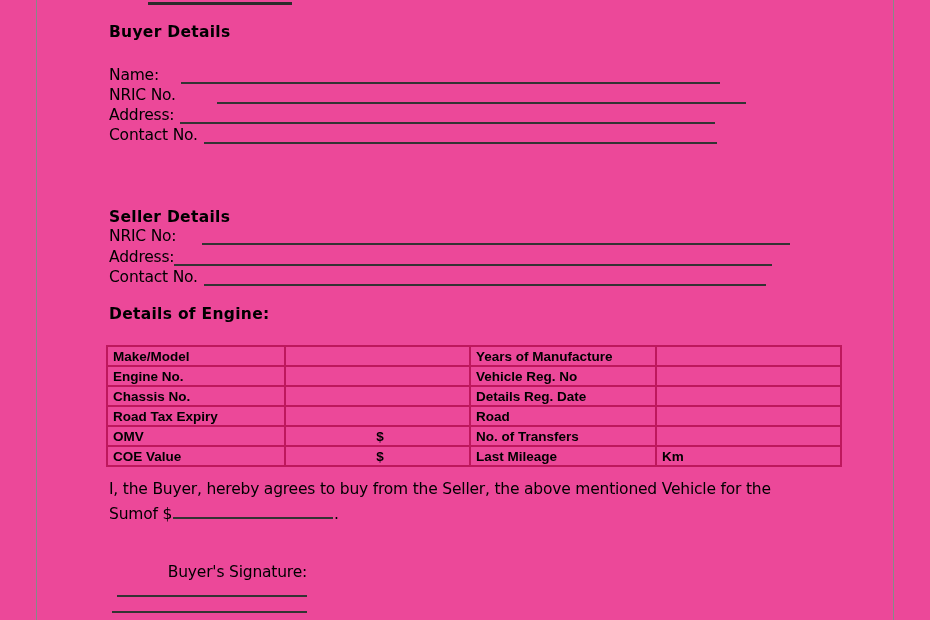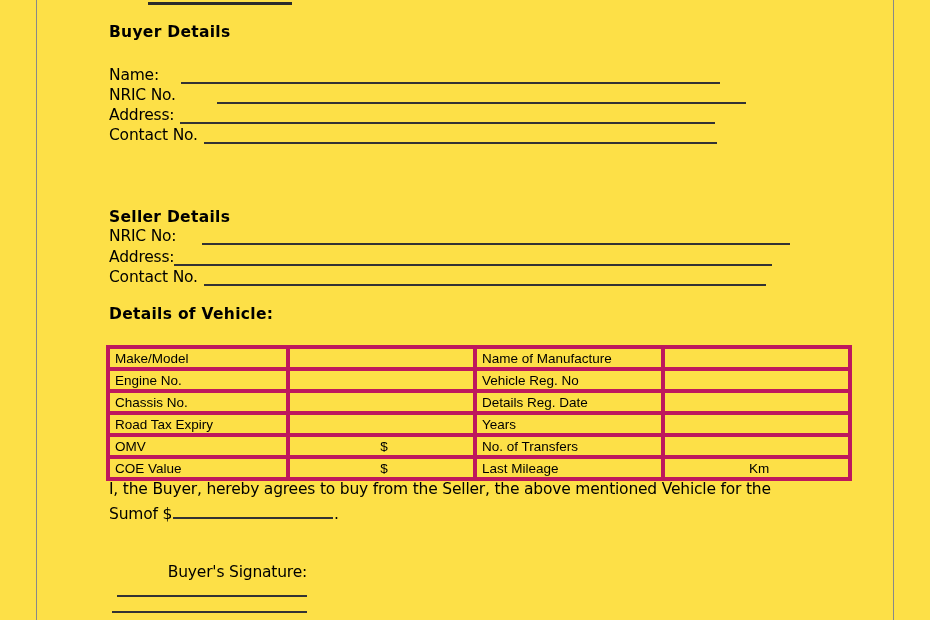--- a/index.html
+++ b/index.html
@@ -12,21 +12,21 @@
     background: #ffffff;
     font-family: "DejaVu Sans", sans-serif;
     overflow: hidden;
     position: relative;
   }
   .page {
     position: absolute;
     left: 0; top: 0;
     width: 930px;
     height: 620px;
-    background: #fde047;
+    background: #ec4899;
   }
   
   .border-left {
     position: absolute;
     left: 36px; top: 0;
     width: 1px; height: 620px;
     background: #888888;
   }
   .border-right {
     position: absolute;
@@ -89,34 +89,35 @@
     left: 106px;
     top: 345px;
     width: 706px;
     border-collapse: collapse;
     table-layout: fixed;
     font-family: "Liberation Sans", sans-serif;
     font-size: 13.5px;
     color: #000;
   }
   .veh-table td {
-    border: 4px solid #be185d;
+    border: 2px solid #be185d;
     height: 18px;
     padding: 0 0 0 5px;
     line-height: 17px;
     vertical-align: middle;
     white-space: nowrap;
     overflow: hidden;
+    font-weight: bold;
   }
   .col-a { width: 171px; }
   .col-b { width: 178px; }
   .col-c { width: 179px; }
   .col-d { width: 178px; }
   .cell-center { text-align: center; padding-left: 0; }
-  .cell-right { text-align: center; padding-right: 54px; padding-left: 0; }
+  .cell-right { text-align: left; padding-right: 54px; padding-left: 0; }
 
   .declaration {
     position: absolute;
     left: 109px;
     top: 477px;
     width: 700px;
     font-size: 15.5px;
     color: #000;
     line-height: 25px;
   }
@@ -193,46 +194,46 @@
     <div class="field-row hand" style="left:109px; top:245px;">
       <span class="field-label">Address:</span>
       <span class="field-rule" style="width:598px; margin-left:0px;"></span>
     </div>
 
     <div class="field-row hand" style="left:109px; top:265px;">
       <span class="field-label">Contact No.</span>
       <span class="field-rule" style="width:562px; margin-left:6px;"></span>
     </div>
 
-    <div class="section-title hand" style="left:109px; top:305px;">Details of Vehicle:</div>
+    <div class="section-title hand" style="left:109px; top:305px;">Details of Engine:</div>
 
     <table class="veh-table">
       <tbody>
         <tr>
           <td class="col-a">Make/Model</td>
           <td class="col-b"></td>
-          <td class="col-c">Name of Manufacture</td>
+          <td class="col-c">Years of Manufacture</td>
           <td class="col-d"></td>
         </tr>
         <tr>
           <td class="col-a">Engine No.</td>
           <td class="col-b"></td>
           <td class="col-c">Vehicle Reg. No</td>
           <td class="col-d"></td>
         </tr>
         <tr>
           <td class="col-a">Chassis No.</td>
           <td class="col-b"></td>
           <td class="col-c">Details Reg. Date</td>
           <td class="col-d"></td>
         </tr>
         <tr>
           <td class="col-a">Road Tax Expiry</td>
           <td class="col-b"></td>
-          <td class="col-c">Years</td>
+          <td class="col-c">Road</td>
           <td class="col-d"></td>
         </tr>
         <tr>
           <td class="col-a">OMV</td>
           <td class="col-b cell-center">$</td>
           <td class="col-c">No. of Transfers</td>
           <td class="col-d"></td>
         </tr>
         <tr>
           <td class="col-a">COE Value</td>

